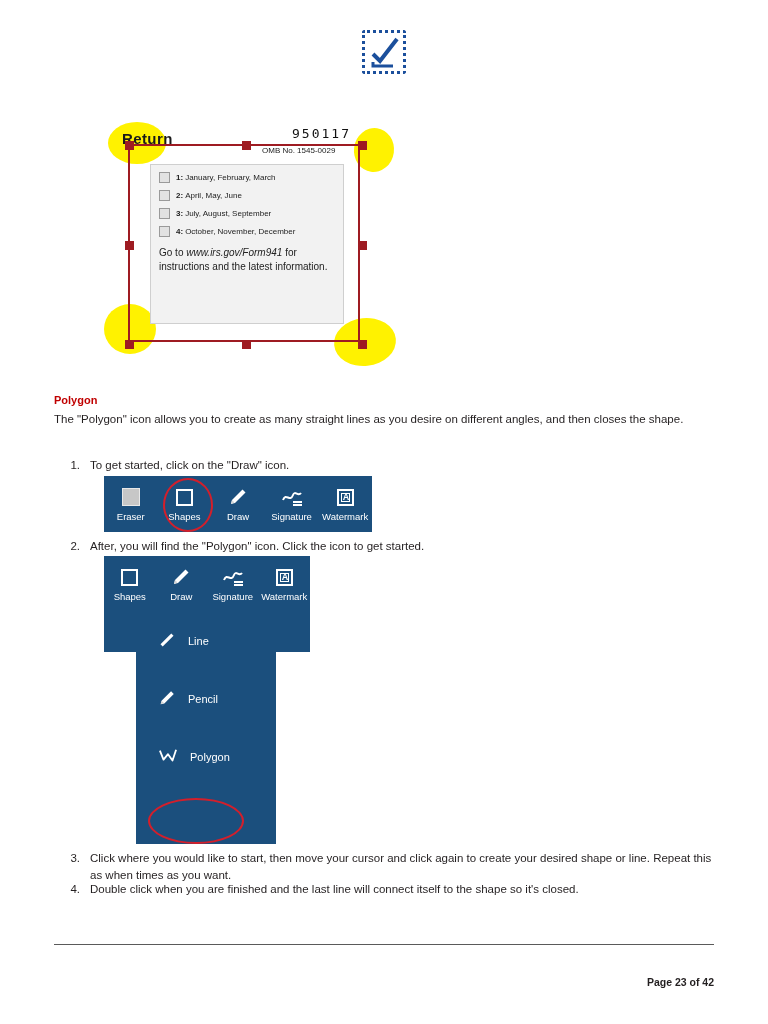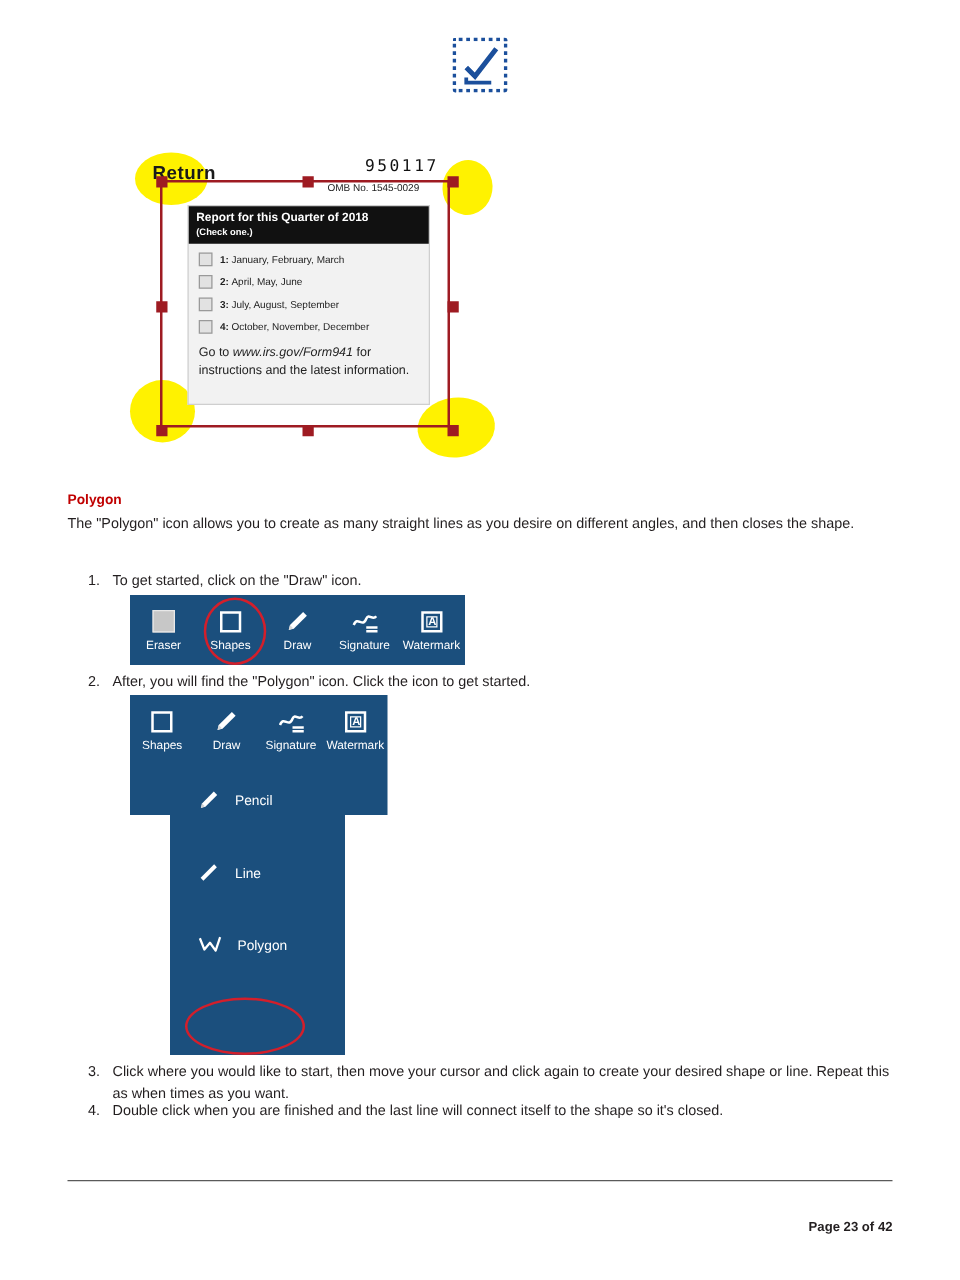--- a/index.html
+++ b/index.html
@@ -304,24 +304,20 @@
   <div class="hl hl1"></div>
   <div class="hl hl2"></div>
   <div class="hl hl3"></div>
   <div class="hl hl4"></div>
 
   <div class="return-label">Return</div>
   <div class="omb-num">950117</div>
   <div class="omb-text">OMB No. 1545-0029</div>
 
   <div class="quarter-box">
-    <div class="quarter-head">
-      <div>Report for this Quarter of 2018</div>
-      <div class="sub">(Check one.)</div>
-    </div>
 
     <div class="q-row">
       <span class="q-box"></span>
       <span style="font-weight:bold">1:</span>
       <span style="margin-left:-4px"> January, February, March</span>
     </div>
     <div class="q-row">
       <span class="q-box"></span>
       <span style="font-weight:bold">2:</span>
       <span style="margin-left:-4px"> April, May, June</span>
@@ -444,33 +440,33 @@
     </span>
     <span>Watermark</span>
   </div>
 </div>
 <div class="panelB"></div>
 
 <div class="menu">
   <div class="menu-item">
     <span>
       <svg width="18" height="18" viewBox="0 0 20 20">
-        <path d="M14.5 2.5 L17.5 5.5 L7 16 L3 17 L4 13 Z" fill="#ffffff"></path>
-        <path d="M3 17 L4 13 L6.5 15.5 Z" fill="#d0d0d0"></path>
-      </svg>
-    </span>
-    <span>Pencil</span>
+        <path d="M4 16 L16 4" stroke="#ffffff" stroke-width="3.5" fill="none"></path>
+      </svg>
+    </span>
+    <span>Line</span>
   </div>
   <div class="menu-item">
     <span>
       <svg width="18" height="18" viewBox="0 0 20 20">
-        <path d="M4 16 L16 4" stroke="#ffffff" stroke-width="3.5" fill="none"></path>
-      </svg>
-    </span>
-    <span>Line</span>
+        <path d="M14.5 2.5 L17.5 5.5 L7 16 L3 17 L4 13 Z" fill="#ffffff"></path>
+        <path d="M3 17 L4 13 L6.5 15.5 Z" fill="#d0d0d0"></path>
+      </svg>
+    </span>
+    <span>Pencil</span>
   </div>
   <div class="menu-item">
     <span>
       <svg width="20" height="18" viewBox="0 0 22 20">
         <path d="M2 4 L6 14 L11 8 L16 15 L20 3" stroke="#ffffff" stroke-width="2" fill="none" stroke-linejoin="round"></path>
       </svg>
     </span>
     <span>Polygon</span>
   </div>
 </div>

